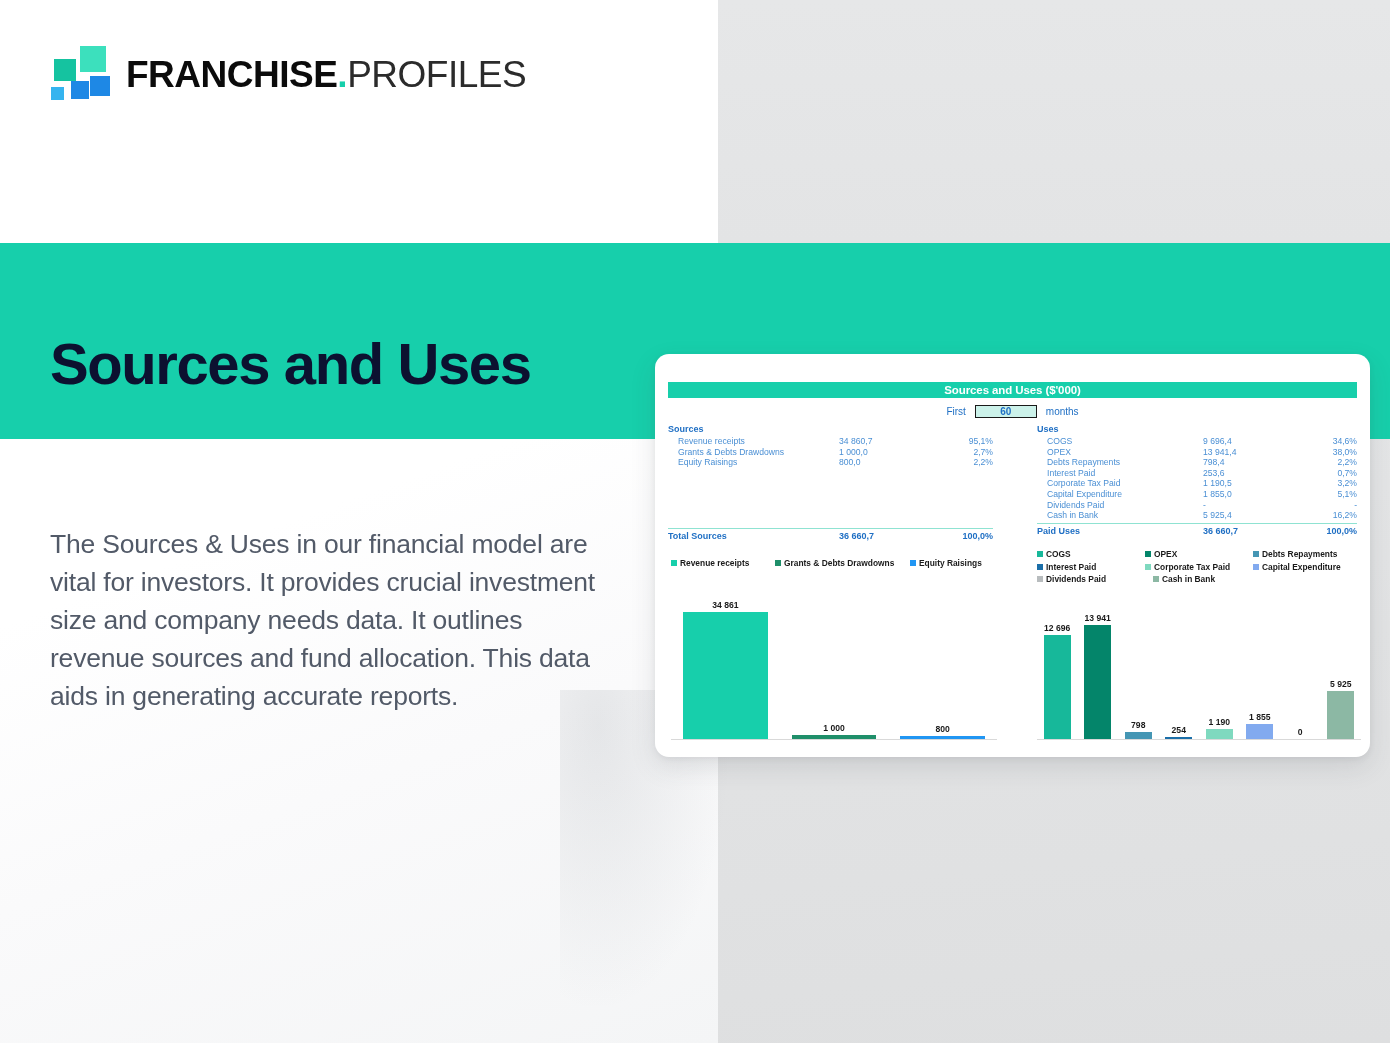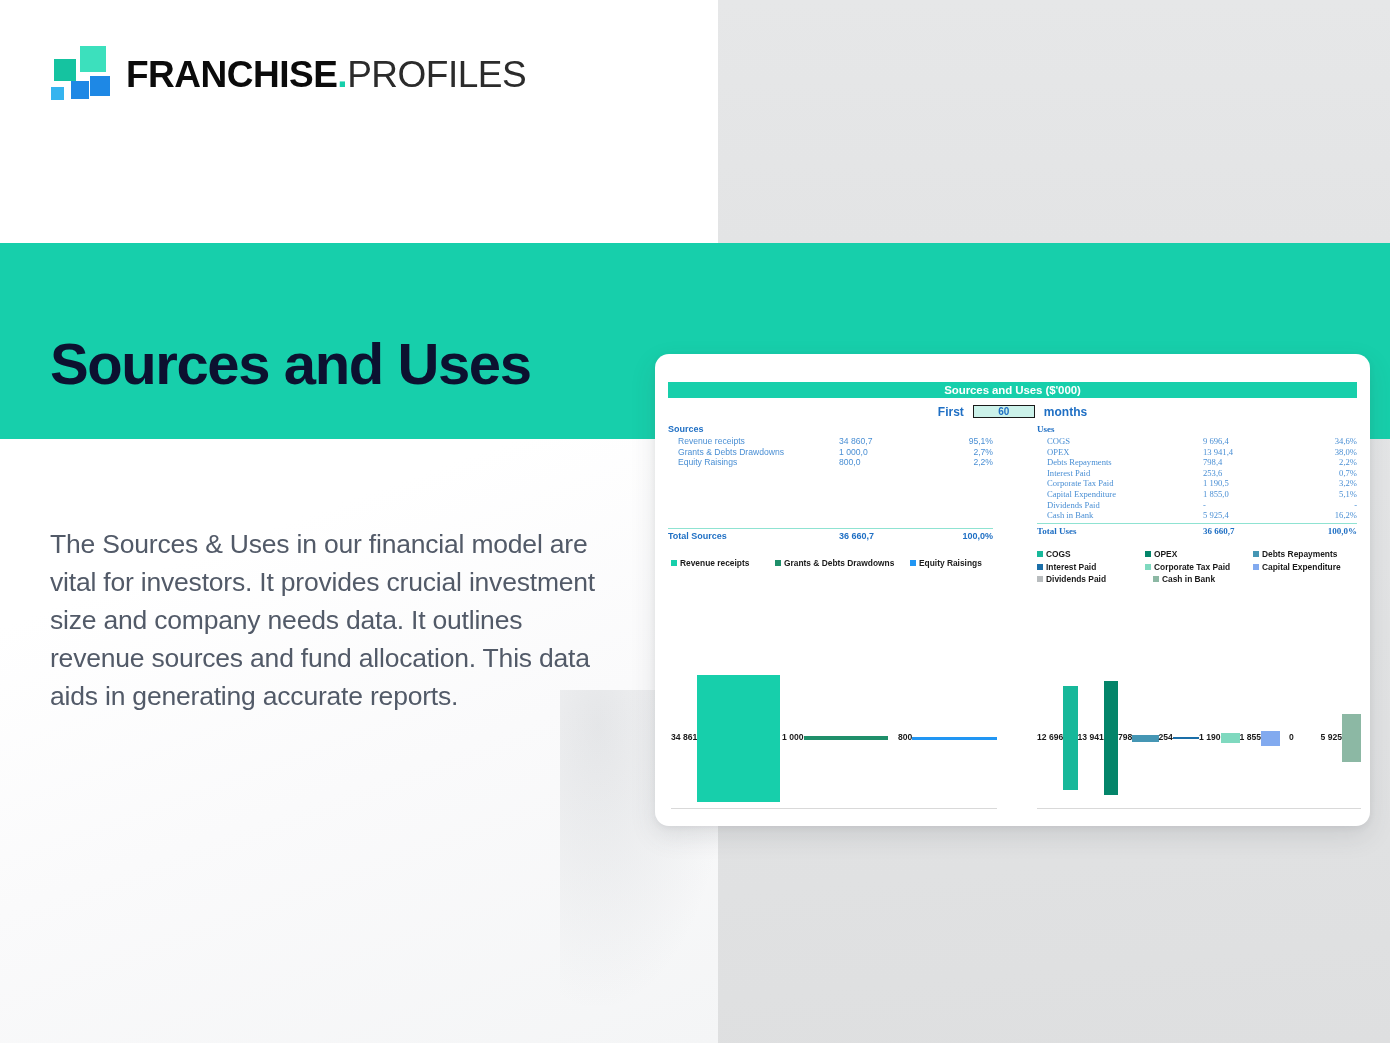--- a/index.html
+++ b/index.html
@@ -78,21 +78,21 @@
 
   
   .body-copy {
     position: absolute; left: 50px; top: 525px; width: 570px;
     font-size: 26.5px; line-height: 38px; color: #525a68;
     letter-spacing: -0.2px; white-space: pre-line;
   }
 
   
   .card {
-    position: absolute; left: 655px; top: 354px; width: 715px; height: 472px;
+    position: absolute; left: 655px; top: 354px; width: 715px; height: 403px;
     background: #ffffff; border-radius: 14px;
     box-shadow: 0 10px 26px rgba(60,70,80,0.13), 0 2px 6px rgba(60,70,80,0.08);
     overflow: hidden;
   }
   .sheet {
     position: absolute; inset: 0;
     font-family: "Liberation Sans", sans-serif;
   }
 
   .sheet-title {
@@ -101,34 +101,34 @@
     font-size: 11.5px; font-weight: bold;
     display: flex; align-items: center; justify-content: center;
     letter-spacing: -0.1px;
   }
 
   .period-row {
     position: absolute; left: 13px; top: 50px; width: 689px; height: 15px;
     display: flex; align-items: center; justify-content: center; gap: 9px;
   }
   .period-lbl {
-    font-size: 12px; font-weight: bold; color: #1f6fc4;
+    font-size: 10px; font-weight: normal; color: #1f6fc4;
   }
   .period-box {
     width: 62px; height: 13px; background: #ccf2ea;
     border: 1.4px solid #1a1a1a;
     font-size: 10px; font-weight: bold; color: #1f6fc4;
     display: flex; align-items: center; justify-content: center;
   }
 
   .tbl {
     position: absolute; top: 70px; font-size: 8.6px; color: #4a8fd4;
   }
   .tbl.left  { left: 13px;  width: 325px; }
-  .tbl.right { left: 382px; width: 320px; font-family: Liberation Serif, serif; }
+  .tbl.right { left: 382px; width: 320px; }
 
   .tbl-head {
     font-weight: bold; color: #1f6fc4; font-size: 9px; margin-bottom: 2px;
   }
   .row {
     display: flex; align-items: baseline; height: 10.6px; line-height: 10.6px;
   }
   .row .nm  { flex: 1; padding-left: 10px; white-space: nowrap; }
   .row .v1  { width: 92px; text-align: left; }
   .row .v2  { width: 62px; text-align: right; }
@@ -157,21 +157,21 @@
   
   .chart { position: absolute; bottom: 18px; }
   .chart.left  { left: 16px;  width: 326px; height: 140px; }
   .chart.right { left: 382px; width: 324px; height: 140px; }
   .bars {
     position: absolute; left: 0; right: 0; bottom: 0; top: 0;
     display: flex; align-items: flex-end;
   }
   .bar-cell {
     flex: 1; height: 100%;
-    display: flex; justify-content: flex-end; align-items: center;
+    display: flex; flex-direction: column; justify-content: flex-end; align-items: center;
   }
   .bar-val {
     font-size: 8.6px; font-weight: bold; color: #1a1a1a;
     margin-bottom: 2px; white-space: nowrap;
   }
   .bar-rect { width: 78%; }
   .chart.right .bar-rect { width: 66%; }
   .axis-line {
     position: absolute; left: 0; right: 0; bottom: -1px; height: 1px;
     background: #d9d9d9;
@@ -280,21 +280,21 @@
           <span class="nm">Dividends Paid</span>
           <span class="v1">-</span>
           <span class="v2">-</span>
         </div>
         <div class="row">
           <span class="nm">Cash in Bank</span>
           <span class="v1">5 925,4</span>
           <span class="v2">16,2%</span>
         </div>
         <div class="row total-row">
-          <span class="nm">Total Uses</span>
+          <span class="nm">Paid Uses</span>
           <span class="v1">36 660,7</span>
           <span class="v2">100,0%</span>
         </div>
       </div>
 
       <div class="legend left" id="legend-left">
           <div class="legend-row">
             <span class="lg-item">
               <span class="sw" style="background: rgb(23, 207, 171);"></span>
               <span>Revenue receipts</span>

